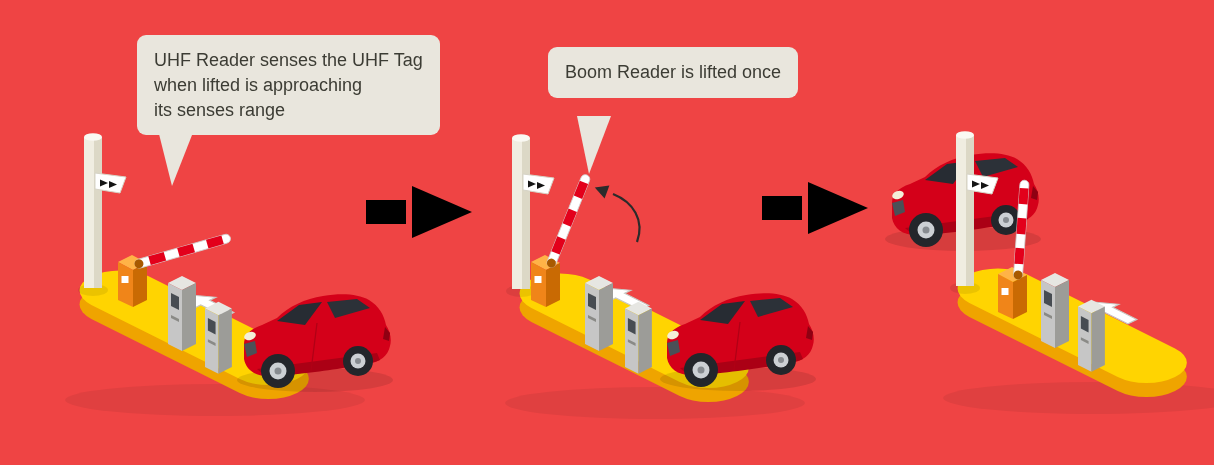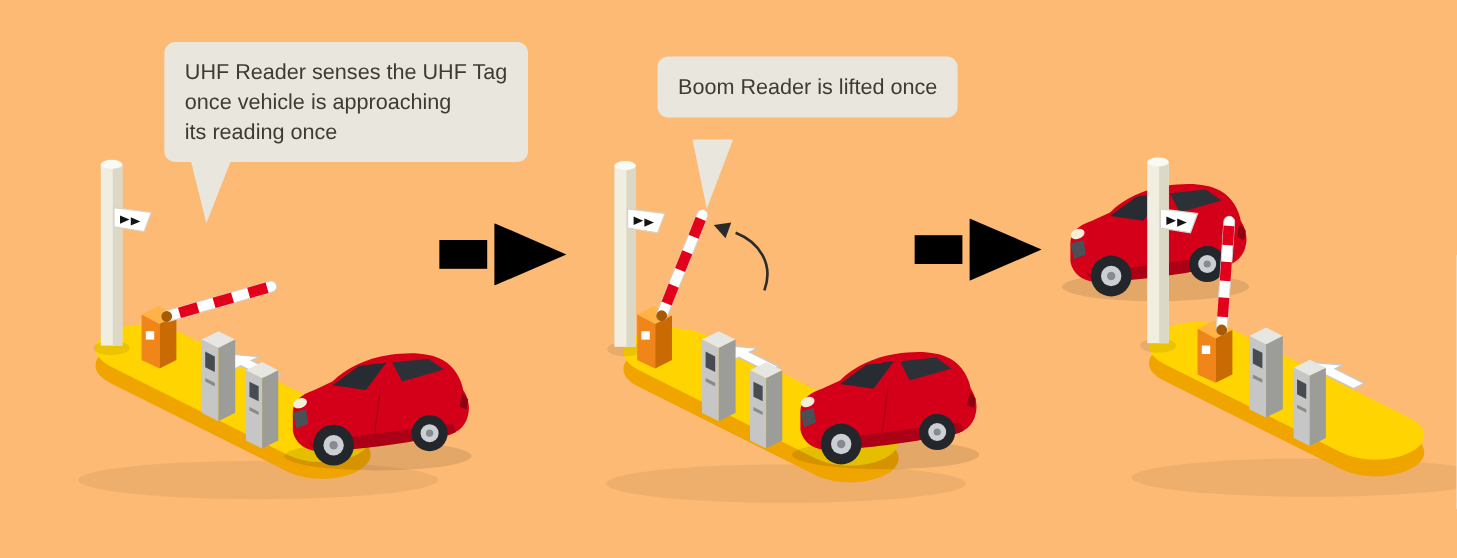--- a/index.html
+++ b/index.html
@@ -1,16 +1,16 @@
 <!DOCTYPE html>
 <html><head>
 <meta charset="utf-8">
 <style>
   html,body{margin:0;padding:0;background:#ffffff;}
-  .canvas{position:relative;width:1214px;height:465px;background:#fdba74;overflow:hidden;
+  .canvas{position:relative;width:1214px;height:465px;background:#ef4444;overflow:hidden;
           font-family:"Liberation Sans",sans-serif;}
   .scene{position:absolute;}
   .bubble{position:absolute;background:#e9e6dd;border-radius:9px;padding:13px 17px;
           color:#3c3c34;font-size:18px;line-height:1.38;}
   .bubble .line{white-space:nowrap;}
   .tail{position:absolute;}
   .step-arrow{position:absolute;}
 </style>
 </head>
 <body>
@@ -142,20 +142,20 @@
 
   <svg class="tail" style="left:150px;top:130px" width="60" height="60">
     <polygon points="8,0 44,0 22,56" fill="#e9e6dd"></polygon>
   </svg>
   <svg class="tail" style="left:565px;top:116px" width="60" height="62">
     <polygon points="12,0 46,0 24,58" fill="#e9e6dd"></polygon>
   </svg>
 
   <div class="bubble" style="left:137px;top:35px">
     <div class="line">UHF Reader senses the UHF Tag</div>
-    <div class="line">once vehicle is approaching</div>
-    <div class="line">its reading once</div>
+    <div class="line">when lifted is approaching</div>
+    <div class="line">its senses range</div>
   </div>
   <div class="bubble" style="left:548px;top:47px">
     <div class="line">Boom Reader is lifted once</div>
   </div>
 
 </div>
 
 </body></html>

